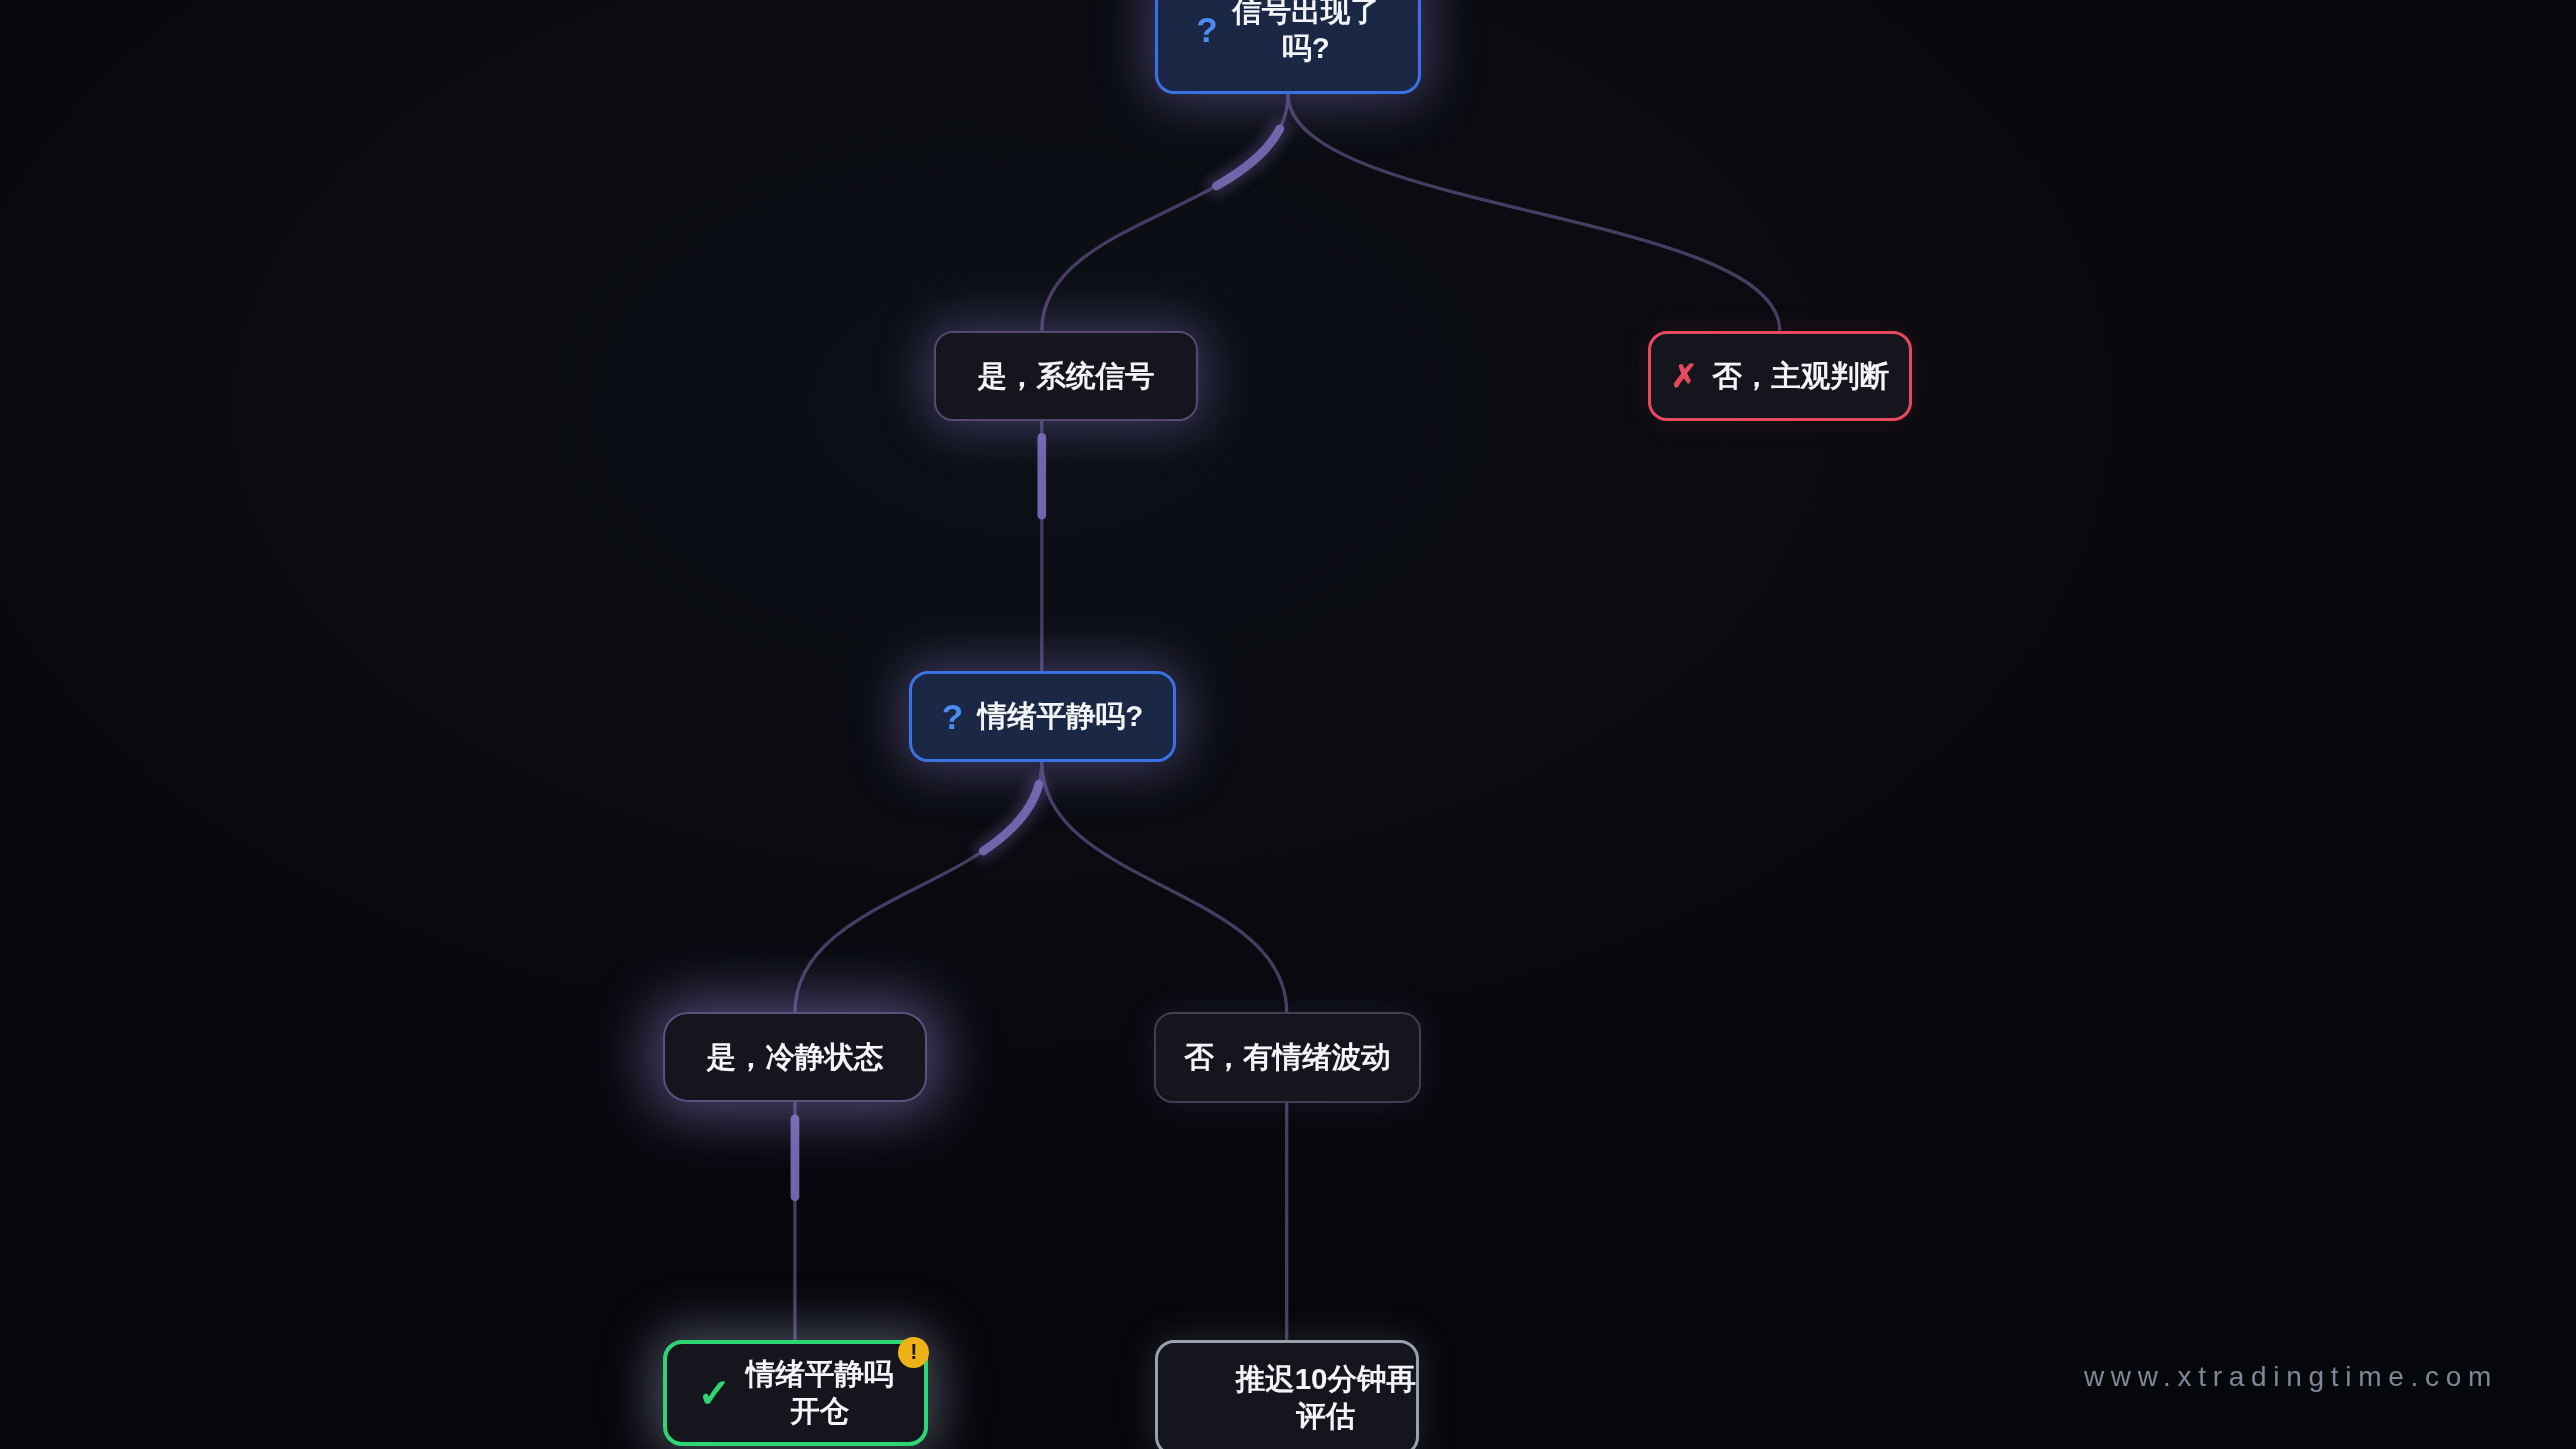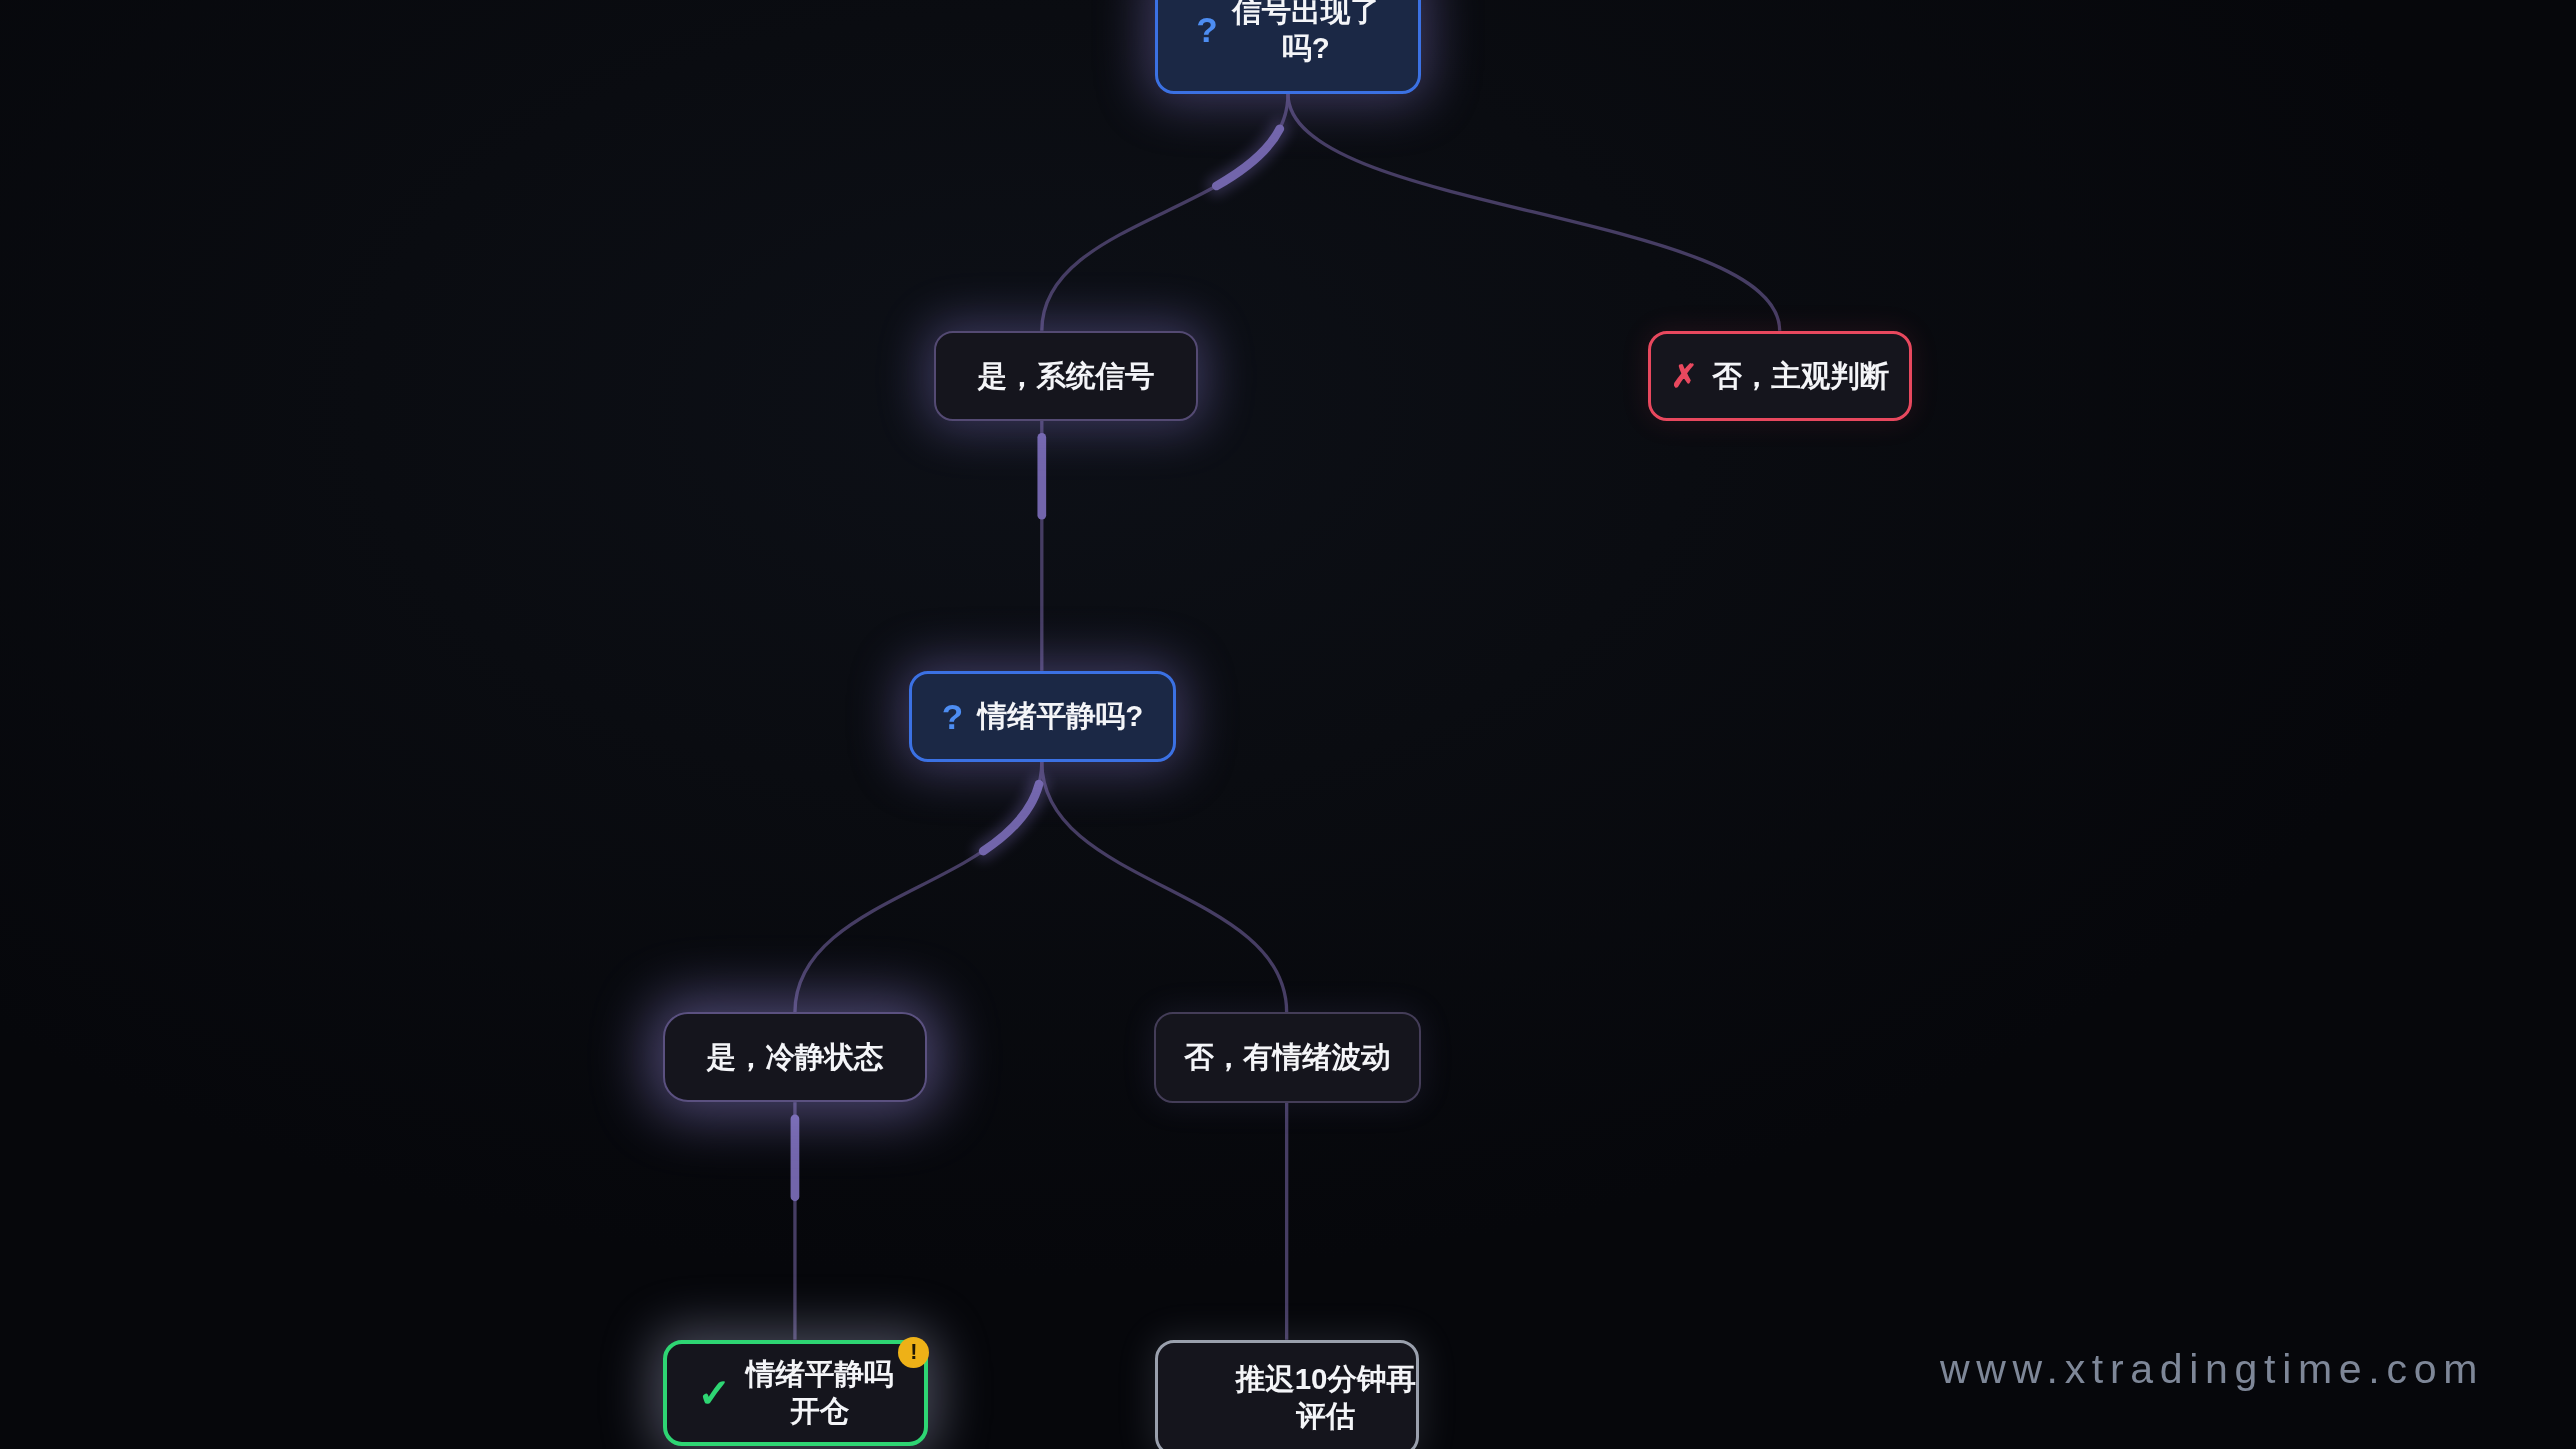--- a/index.html
+++ b/index.html
@@ -104,24 +104,24 @@
     font-weight: 900;
     font-size: 21.5px;
     line-height: 1;
     display: flex;
     align-items: center;
     justify-content: center;
   }
 
   .watermark {
     position: absolute;
-    right: 92px;
+    right: 78px;
     bottom: 56px;
     font-weight: 500;
-    font-size: 41px;
+    font-size: 28px;
     letter-spacing: 6.7px;
     color: var(--c-watermark, #7e8798);
     text-align: center;
   }
 </style>
 </head>
 <body>
 
 <div id="stage">
 

